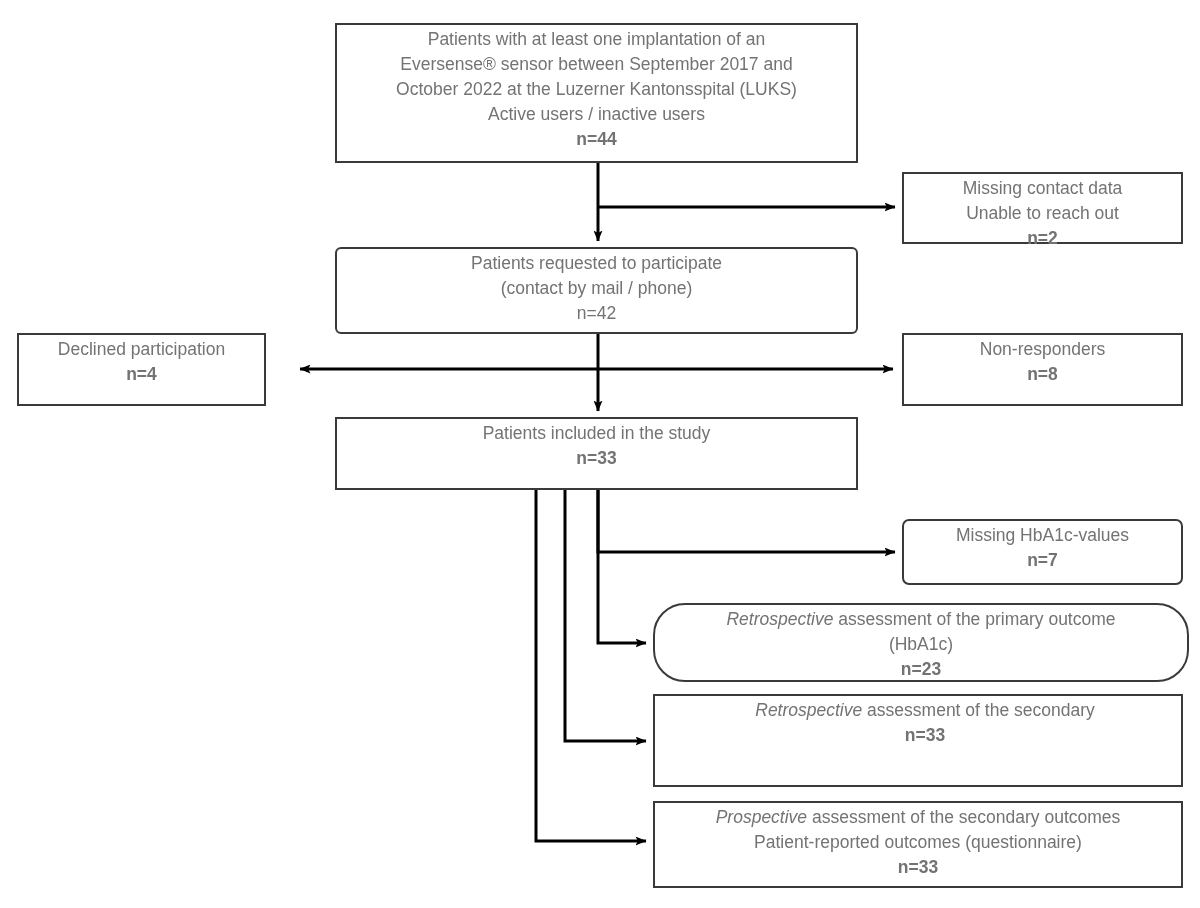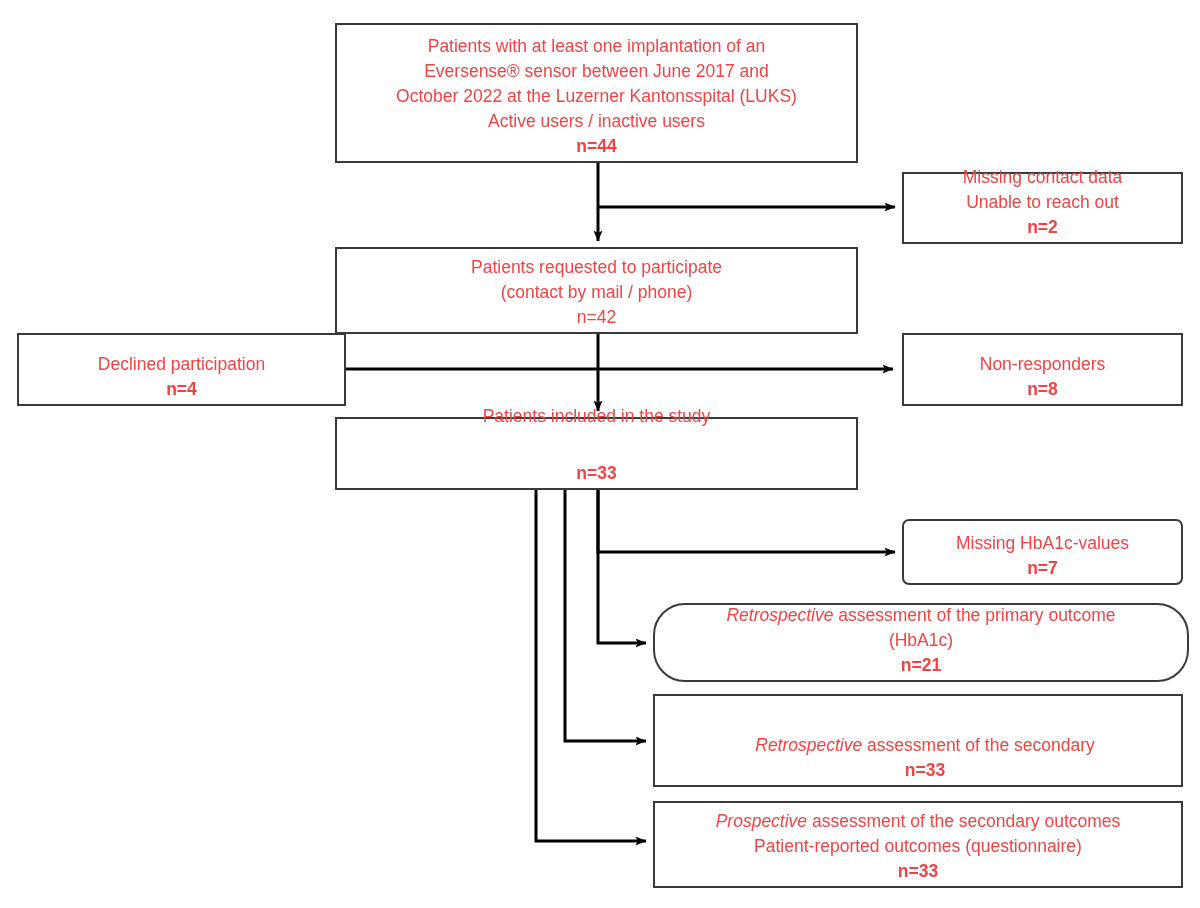--- a/index.html
+++ b/index.html
@@ -28,44 +28,44 @@
     pointer-events: none;
   }
   .node {
     position: absolute;
     box-sizing: border-box;
     border: 2px solid #3a3a3a;
     background: #ffffff;
     display: flex;
     flex-direction: column;
     align-items: center;
-    justify-content: flex-end;
+    justify-content: flex-start;
     text-align: center;
     font-size: 17.5px;
     line-height: 25px;
-    color: #ef4444;
+    color: #737373;
     padding: 2px 6px;
   }
   .node .ln {
     display: block;
     white-space: nowrap;
   }
   .node .ln.bold {
     font-weight: bold;
   }
   .node .ln .it {
     font-style: italic;
   }
   
   #node-source           { left: 335px; top: 23px;  width: 523px; height: 140px; }
   #node-missing-contact  { left: 902px; top: 172px; width: 281px; height: 72px;  }
-  #node-requested        { left: 335px; top: 247px; width: 523px; height: 87px;  }
-  #node-declined         { left: 17px;  top: 333px; width: 329px; height: 73px;  }
+  #node-requested        { left: 335px; top: 247px; width: 523px; height: 87px; border-radius: 6px;  }
+  #node-declined         { left: 17px;  top: 333px; width: 249px; height: 73px;  }
   #node-nonresponders    { left: 902px; top: 333px; width: 281px; height: 73px;  }
-  #node-included         { left: 335px; top: 417px; width: 523px; height: 73px; gap: 32px;  }
+  #node-included         { left: 335px; top: 417px; width: 523px; height: 73px;  }
   #node-missing-hba1c    { left: 902px; top: 519px; width: 281px; height: 66px; border-radius: 7px;  }
   #node-retro-primary    { left: 653px; top: 603px; width: 536px; height: 79px; border-radius: 32px;  }
   #node-retro-secondary  { left: 653px; top: 694px; width: 530px; height: 93px; padding-left: 20px;  }
   #node-prospective      { left: 653px; top: 801px; width: 530px; height: 87px;  }
 </style>
 </head>
 <body>
 
 <div id="canvas">
 
@@ -107,21 +107,21 @@
       <path d="M565,490 L565,741 L646,741" stroke="#000000" stroke-width="3" fill="none" marker-end="url(#arrowhead)"></path>
     </g>
 
     <g>
       <path d="M536,490 L536,841 L646,841" stroke="#000000" stroke-width="3" fill="none" marker-end="url(#arrowhead)"></path>
     </g>
   </svg>
 
   <div class="node" id="node-source">
     <span class="ln">Patients with at least one implantation of an</span>
-    <span class="ln">Eversense® sensor between June 2017 and</span>
+    <span class="ln">Eversense® sensor between September 2017 and</span>
     <span class="ln">October 2022 at the Luzerner Kantonsspital (LUKS)</span>
     <span class="ln">Active users / inactive users</span>
     <span class="ln bold">n=44</span>
   </div>
 
   <div class="node" id="node-missing-contact">
     <span class="ln">Missing contact data</span>
     <span class="ln">Unable to reach out</span>
     <span class="ln bold">n=2</span>
   </div>
@@ -148,21 +148,21 @@
   </div>
 
   <div class="node" id="node-missing-hba1c">
     <span class="ln">Missing HbA1c-values</span>
     <span class="ln bold">n=7</span>
   </div>
 
   <div class="node" id="node-retro-primary">
     <span class="ln"><em class="it">Retrospective</em><span> assessment of the primary outcome</span></span>
     <span class="ln">(HbA1c)</span>
-    <span class="ln bold">n=21</span>
+    <span class="ln bold">n=23</span>
   </div>
 
   <div class="node" id="node-retro-secondary">
     <span class="ln"><em class="it">Retrospective</em><span> assessment of the secondary</span></span>
     <span class="ln bold">n=33</span>
   </div>
 
   <div class="node" id="node-prospective">
     <span class="ln"><em class="it">Prospective</em><span> assessment of the secondary outcomes</span></span>
     <span class="ln">Patient-reported outcomes (questionnaire)</span>

